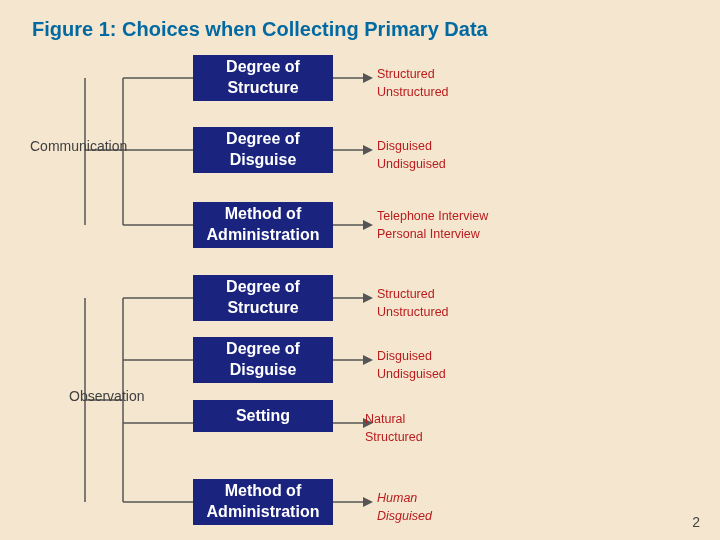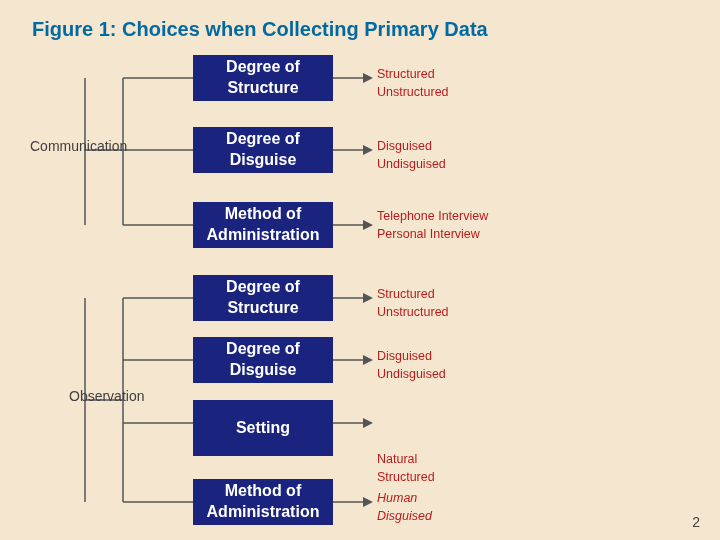--- a/index.html
+++ b/index.html
@@ -138,21 +138,21 @@
   <div class="box" style="left:178px; top:225px; width:140px; height:46px;">
     <span style="white-space:pre-line;">Degree of
 Structure</span>
   </div>
 
   <div class="box" style="left:178px; top:287px; width:140px; height:46px;">
     <span style="white-space:pre-line;">Degree of
 Disguise</span>
   </div>
 
-  <div class="box" style="left:178px; top:350px; width:140px; height:56px;">
+  <div class="box" style="left:178px; top:350px; width:140px; height:32px;">
     <span style="white-space:pre-line;">Setting</span>
   </div>
 
   <div class="box" style="left:178px; top:429px; width:140px; height:46px;">
     <span style="white-space:pre-line;">Method of
 Administration</span>
   </div>
 
   <div class="rtext" style="left:362px; top:16px;">
     <div>Structured</div>
@@ -172,21 +172,21 @@
   <div class="rtext" style="left:362px; top:236px;">
     <div>Structured</div>
     <div>Unstructured</div>
   </div>
 
   <div class="rtext" style="left:362px; top:298px;">
     <div>Disguised</div>
     <div>Undisguised</div>
   </div>
 
-  <div class="rtext" style="left:362px; top:361px;margin-top:40px;">
+  <div class="rtext" style="left:350px; top:361px;">
     <div>Natural</div>
     <div>Structured</div>
   </div>
 
   <div class="rtext" style="left:362px; top:440px;font-style:italic;">
     <div>Human</div>
     <div>Disguised</div>
   </div>
 </div>
 

